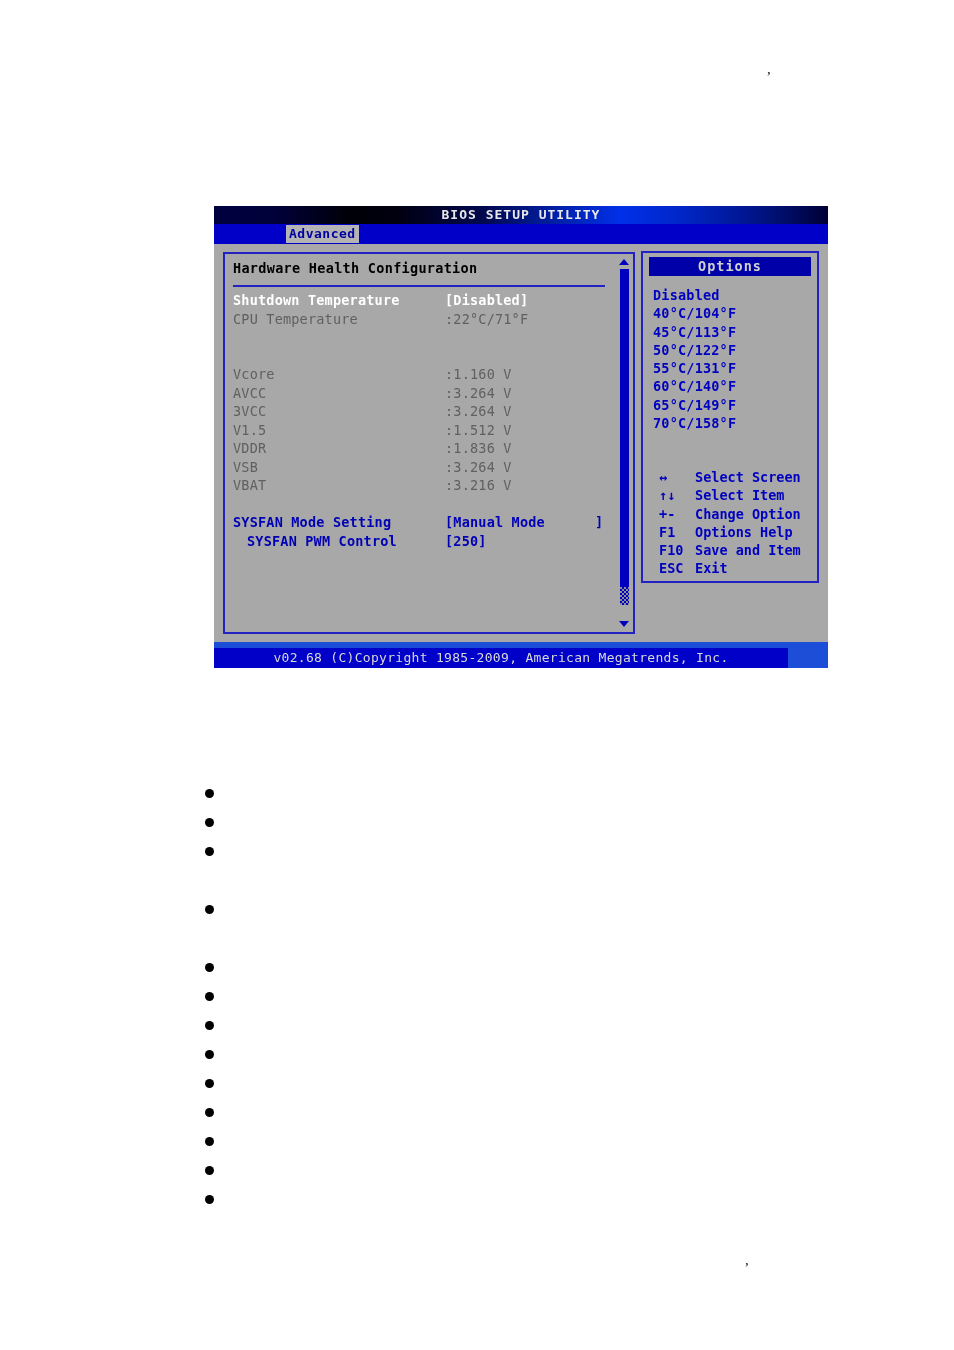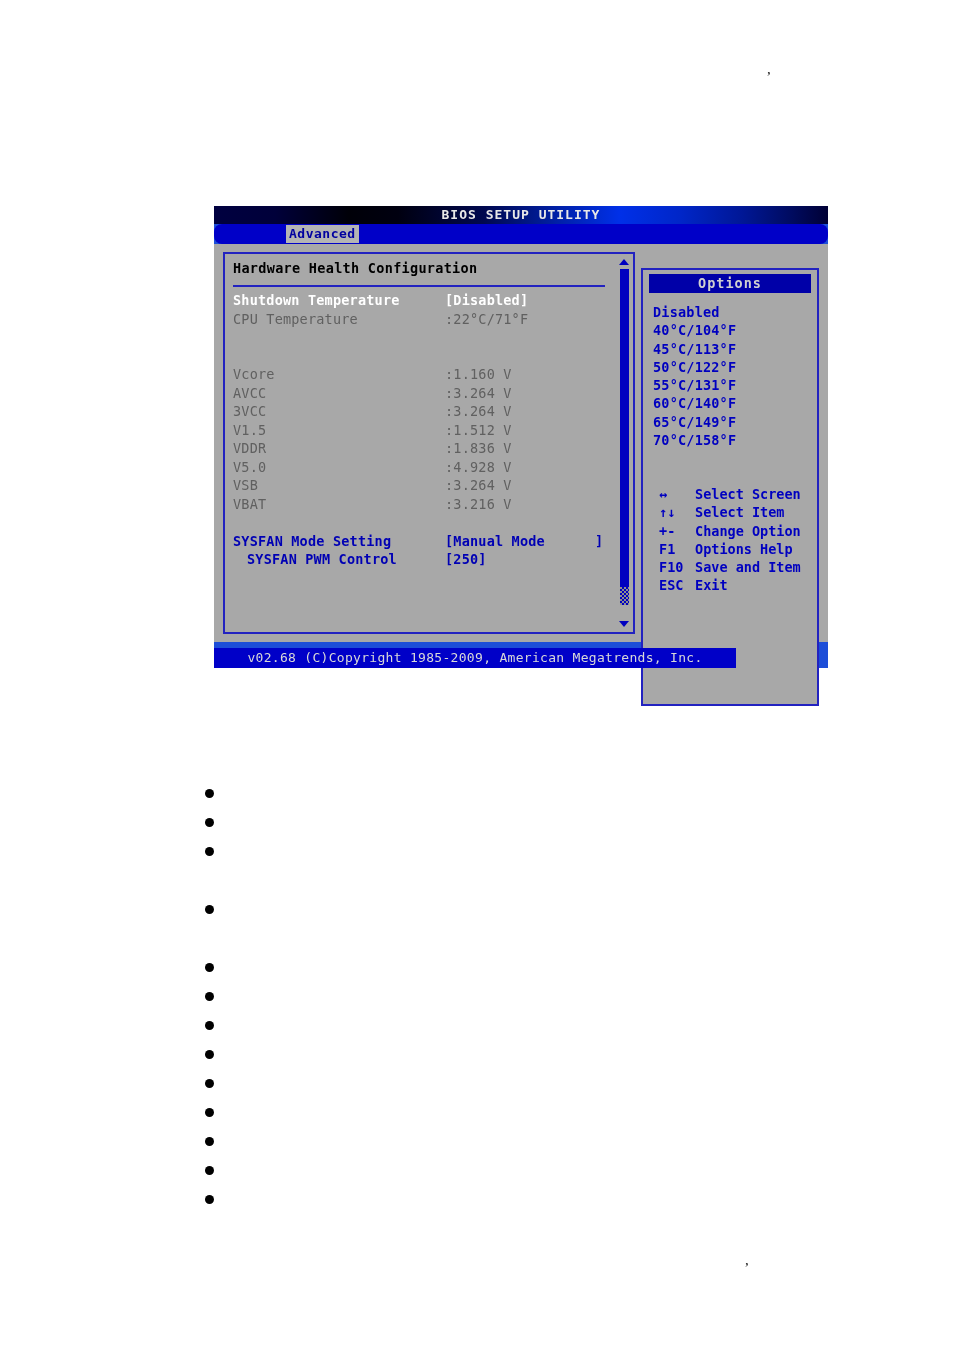--- a/index.html
+++ b/index.html
@@ -63,21 +63,20 @@
     letter-spacing: 1px;
     font-weight: bold;
     font-family: "DejaVu Sans Mono", monospace;
   }
 
   
   .bios-menubar {
     position: relative;
     height: 20px;
     background: #0000c8;
-    border-radius: 8px;
   }
   .menu-tab {
     position: absolute;
     left: 72px;
     top: 1px;
     padding: 0 3px;
     height: 18px;
     line-height: 18px;
     background: #b4b4b4;
     color: #0000a0;
@@ -186,23 +185,23 @@
       linear-gradient(45deg, #0000c0 25%, transparent 25%, transparent 75%, #0000c0 75%),
       linear-gradient(45deg, #0000c0 25%, transparent 25%, transparent 75%, #0000c0 75%);
     background-size: 4px 4px;
     background-position: 0 0, 2px 2px;
   }
 
   
   .right-panel {
     position: absolute;
     left: 427px;
-    top: 24px;
+    top: 7px;
     width: 178px;
-    height: 438px;
+    height: 332px;
     border: 2px solid #2222c0;
     background: #a8a8a8;
     box-sizing: border-box;
   }
   .options-title {
     position: absolute;
     left: 6px;
     top: 4px;
     width: 162px;
     height: 19px;
@@ -243,21 +242,21 @@
     white-space: pre;
   }
   .key-row .kglyph { position: absolute; left: 6px;  top: 0; }
   .key-row .klabel { position: absolute; left: 42px; top: 0; }
 
   
   .bios-footer {
     position: absolute;
     left: 0;
     bottom: 0;
-    width: 522px;
+    width: 574px;
     height: 20px;
     background: #0000c8;
     color: #d8d8d8;
     text-align: center;
     font-size: 13px;
     line-height: 20px;
     letter-spacing: 0.3px;
   }
 
   
@@ -294,21 +293,20 @@
       <div class="rows" id="rows-container">
           <div class="row selected"><span class="rlabel">Shutdown Temperature</span><span class="rvalue">[Disabled]</span></div>
           <div class="row readonly"><span class="rlabel">CPU Temperature</span><span class="rvalue">:22°C/71°F</span></div>
           <div class="row spacer"></div>
           <div class="row spacer"></div>
           <div class="row readonly"><span class="rlabel">Vcore</span><span class="rvalue">:1.160 V</span></div>
           <div class="row readonly"><span class="rlabel">AVCC</span><span class="rvalue">:3.264 V</span></div>
           <div class="row readonly"><span class="rlabel">3VCC</span><span class="rvalue">:3.264 V</span></div>
           <div class="row readonly"><span class="rlabel">V1.5</span><span class="rvalue">:1.512 V</span></div>
           <div class="row readonly"><span class="rlabel">VDDR</span><span class="rvalue">:1.836 V</span></div>
-          <div class="row readonly"><span class="rlabel">V5.0</span><span class="rvalue">:4.928 V</span></div>
           <div class="row readonly"><span class="rlabel">VSB</span><span class="rvalue">:3.264 V</span></div>
           <div class="row readonly"><span class="rlabel">VBAT</span><span class="rvalue">:3.216 V</span></div>
           <div class="row spacer"></div>
           <div class="row setting"><span class="rlabel">SYSFAN Mode Setting</span><span class="rvalue">[Manual Mode      ]</span></div>
           <div class="row setting indent"><span class="rlabel">SYSFAN PWM Control</span><span class="rvalue">[250]</span></div>
         </div>
 
       <div class="scrollbar">
         <div class="sb-arrow up"></div>
         <div class="sb-thumb"></div>

